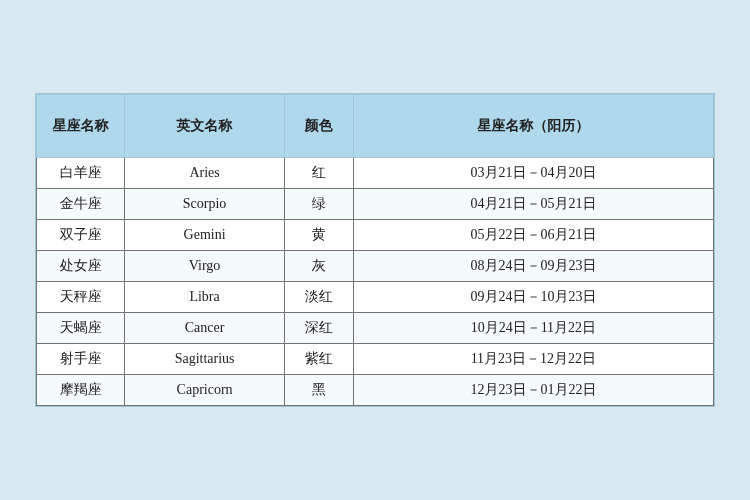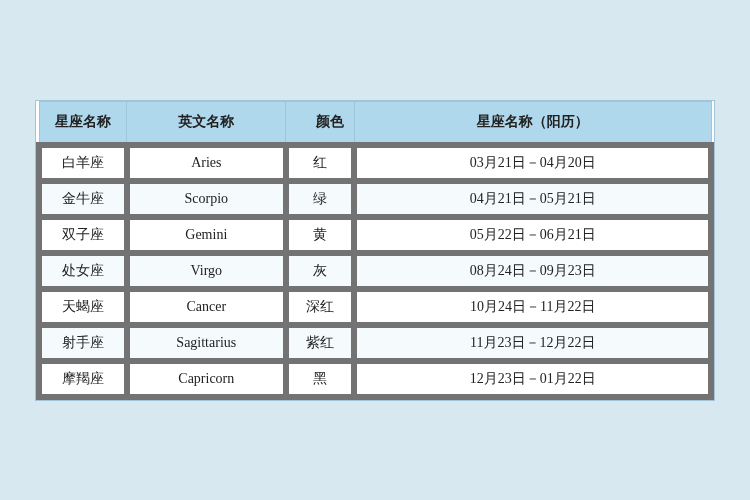--- a/index.html
+++ b/index.html
@@ -24,42 +24,42 @@
     }
     table {
       width: 100%;
       border-collapse: collapse;
     }
     thead tr {
       background-color: #b0d8ec;
     }
     thead th {
       border: 1px solid #a0c4d8;
-      padding: 11px 10px;
+      padding: 22px 10px;
       text-align: center;
       font-weight: bold;
       color: #222;
       font-size: 14px;
     }
     tbody tr {
       background-color: #ffffff;
     }
     tbody tr:nth-child(even) {
       background-color: #f5fafd;
     }
     tbody td {
-      border: 6px solid #737373;
+      border: 1px solid #737373;
       padding: 6px 10px;
       text-align: center;
       color: #222;
       font-size: 14px;
     }
     .col-chinese { width: 90px; }
     .col-english { width: 162px; }
-    .col-color   { width: 70px; text-align: right; }
+    .col-color   { width: 70px; }
     .col-date    { width: 370px; }
   </style>
 </head>
 <body>
 
 <div class="table-container">
   <table>
     <thead>
       <tr>
         <th class="col-chinese">星座名称</th>
@@ -87,20 +87,26 @@
           <td>黄</td>
           <td>05月22日－06月21日</td>
         </tr>
         <tr>
           <td>处女座</td>
           <td>Virgo</td>
           <td>灰</td>
           <td>08月24日－09月23日</td>
         </tr>
         <tr>
+          <td>天秤座</td>
+          <td>Libra</td>
+          <td>淡红</td>
+          <td>09月24日－10月23日</td>
+        </tr>
+        <tr>
           <td>天蝎座</td>
           <td>Cancer</td>
           <td>深红</td>
           <td>10月24日－11月22日</td>
         </tr>
         <tr>
           <td>射手座</td>
           <td>Sagittarius</td>
           <td>紫红</td>
           <td>11月23日－12月22日</td>

